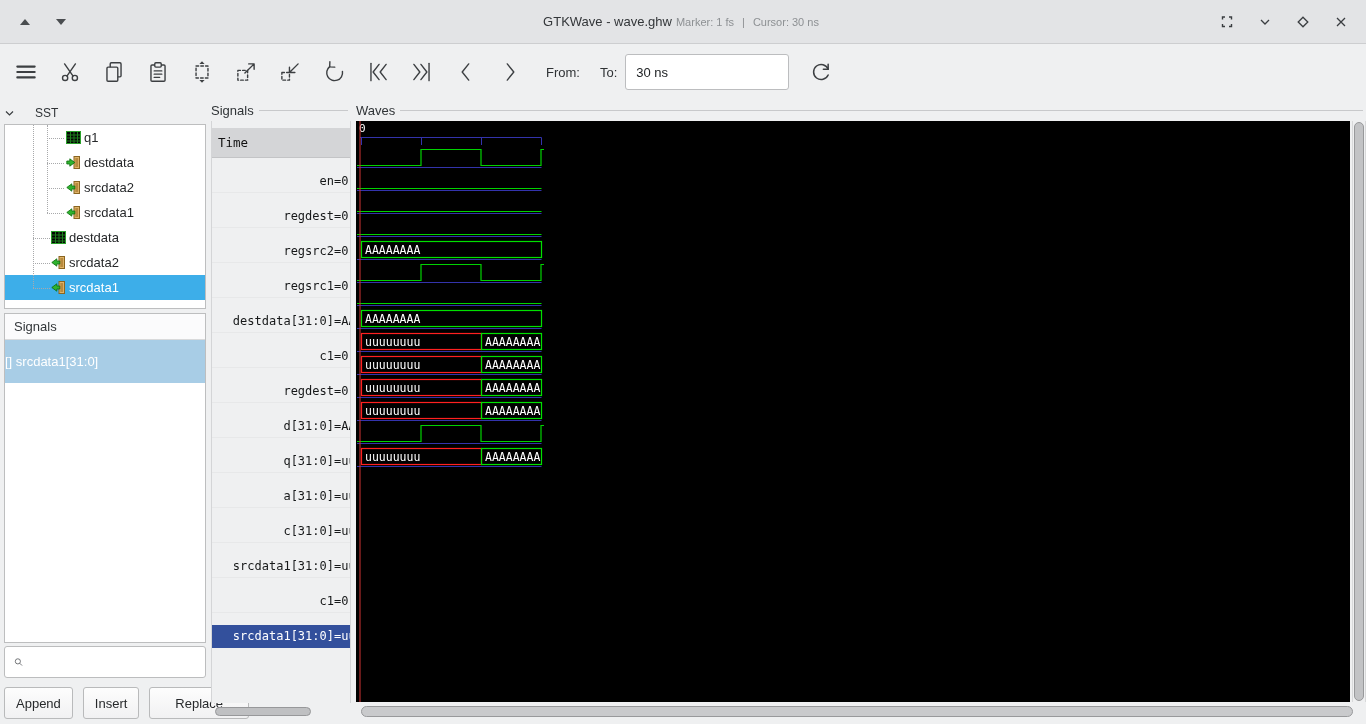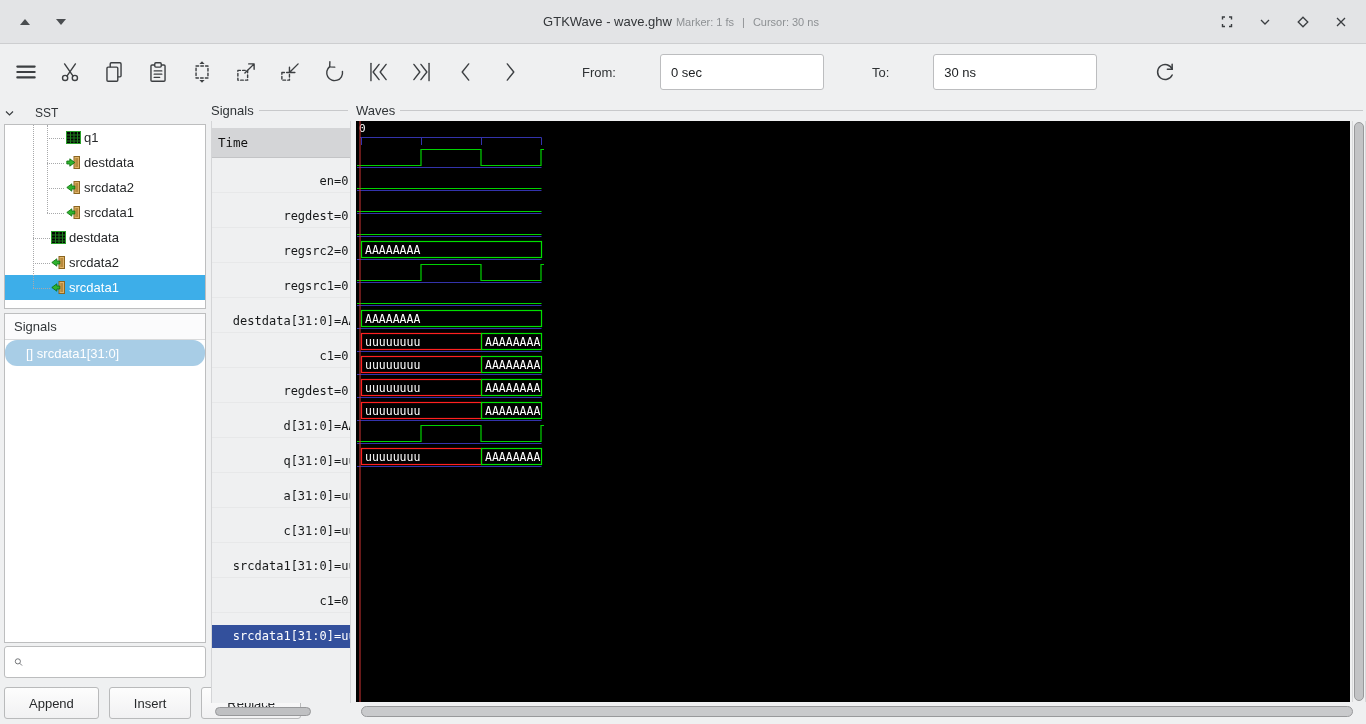--- a/index.html
+++ b/index.html
@@ -14,21 +14,21 @@
   .tb-arrow { width:22px; height:18px; display:flex; align-items:center; justify-content:center; cursor:default; }
   .tb-center { position:absolute; left:0; right:0; top:0; height:100%; display:flex;
     flex-direction:row; align-items:center; justify-content:center; pointer-events:none; }
   .win-title { font-size:13px; color:#333639; }
   .win-sub { font-size:11px; color:#8d9093; margin-top:1px; }
   .win-sub span { margin:0 4px; }
   .tb-right { margin-left:auto; display:flex; gap:16px; padding-right:14px; align-items:center; z-index:2; }
   .winbtn { width:22px; height:22px; display:flex; align-items:center; justify-content:center; }
 
   
-  .toolbar { height:56px; background:#eff0f1; display:flex; align-items:center; padding-left:4px;gap:36px; }
+  .toolbar { height:56px; background:#eff0f1; display:flex; align-items:center; padding-left:4px; }
   .tool-btn { width:44px; height:44px; display:flex; align-items:center; justify-content:center;
     background:transparent; border:none; border-radius:3px; }
   .tb-label { font-size:13px; color:#2f3235; margin:0 8px 0 14px; }
   .tb-input { width:164px; height:36px; background:#fff; border:1px solid #bcbdbf; border-radius:3px;
     font-size:13px; padding:0 10px; color:#202325; font-family:"Liberation Sans",sans-serif; }
 
   
   .content { display:flex; height:624px; }
 
   
@@ -36,27 +36,27 @@
   .sst-header { height:16px; display:flex; align-items:center; gap:20px; font-size:12px; color:#2f3336; margin-bottom:3px; }
   .tree-box { height:185px; background:#fff; border:1px solid #bdbebf; position:relative; overflow:hidden; }
   .tree-row { height:25px; display:flex; align-items:center; position:relative; font-size:13px; color:#26282a; }
   .tree-row .ticon { display:flex; margin-right:3px; }
   .tree-row.sel { background:#3daee9; color:#fff; }
   .tline { position:absolute; border-left:1px dotted #a8a9ab; width:0; }
   .tstub { position:absolute; border-top:1px dotted #a8a9ab; height:0; }
   .siglist-box { height:330px; background:#fff; border:1px solid #bdbebf; margin-top:4px; overflow:hidden; }
   .siglist-header { height:26px; display:flex; align-items:center; padding-left:9px; font-size:13px;
     color:#33373a; background:#fbfbfc; border-bottom:1px solid #d9dadb; }
-  .siglist-row { height:26px; display:flex; align-items:center; padding-left:21px; font-size:13px;border-radius:12px; }
+  .siglist-row { height:43px; display:flex; align-items:center; padding-left:0; font-size:13px; }
   .siglist-row.sel { background:#a8cde6; color:#fff; }
   .search-box { height:32px; margin-top:3px; background:#fff; border:1px solid #bcbdbe; border-radius:3px;
     display:flex; align-items:center; padding-left:9px; gap:6px; }
   .search-input { border:none; outline:none; flex:1; height:100%; font-size:13px; background:transparent; }
   .btn-row { margin-top:9px; display:flex; gap:10px; }
-  .pushbtn { height:32px; padding:0 24px; font-size:13px; color:#27292b; background:linear-gradient(#fdfdfd,#f1f1f2);
+  .pushbtn { height:32px; padding:0 11px; font-size:13px; color:#27292b; background:linear-gradient(#fdfdfd,#f1f1f2);
     border:1px solid #b9babb; border-radius:3px; font-family:"Liberation Sans",sans-serif; }
   .pushbtn:last-child { padding:0 25px; }
 
   
   .frame-label { height:21px; display:flex; align-items:center; font-size:13px; color:#2f3336; }
   .fl-line { flex:1; height:1px; background:#c8c9cb; margin:0 3px 0 5px; }
 
   
   .mid-col { width:144px; display:flex; flex-direction:column; padding:0 0 0 3px; }
   .mid-rows { flex:1; border-left:1px solid #d4d5d7; border-right:1px solid #d4d5d7; padding-top:7px; overflow:hidden; background:#eff0f1; }
@@ -196,21 +196,20 @@
           <path d="M14.5 4.5 L8.5 12 L14.5 19.5"></path>
         </svg>
       </button>
       <button class="tool-btn">
         <svg width="26" height="26" viewBox="0 0 24 24" fill="none" stroke="#3c3f42" stroke-width="1.3" stroke-linecap="round" stroke-linejoin="round">
           <path d="M9.5 4.5 L15.5 12 L9.5 19.5"></path>
         </svg>
       </button>
     </div>
   <span class="tb-label">From:</span>
-  <input class="tb-input" value="0 sec" style="">
   <span class="tb-label" style="margin-left:12px;">To:</span>
   <input class="tb-input" value="30 ns" style="">
   <button class="tool-btn" style="margin-left:10px;">
     <svg width="26" height="26" viewBox="0 0 24 24" fill="none" stroke="#3c3f42" stroke-width="1.4" stroke-linecap="round">
       <path d="M18.6 9.2 A7 7 0 1 0 18.6 14.8"></path>
       <polyline points="18.6,4.8 18.6,9.4 14.2,9.4" fill="none"></polyline>
     </svg>
   </button>
 </div>
 

